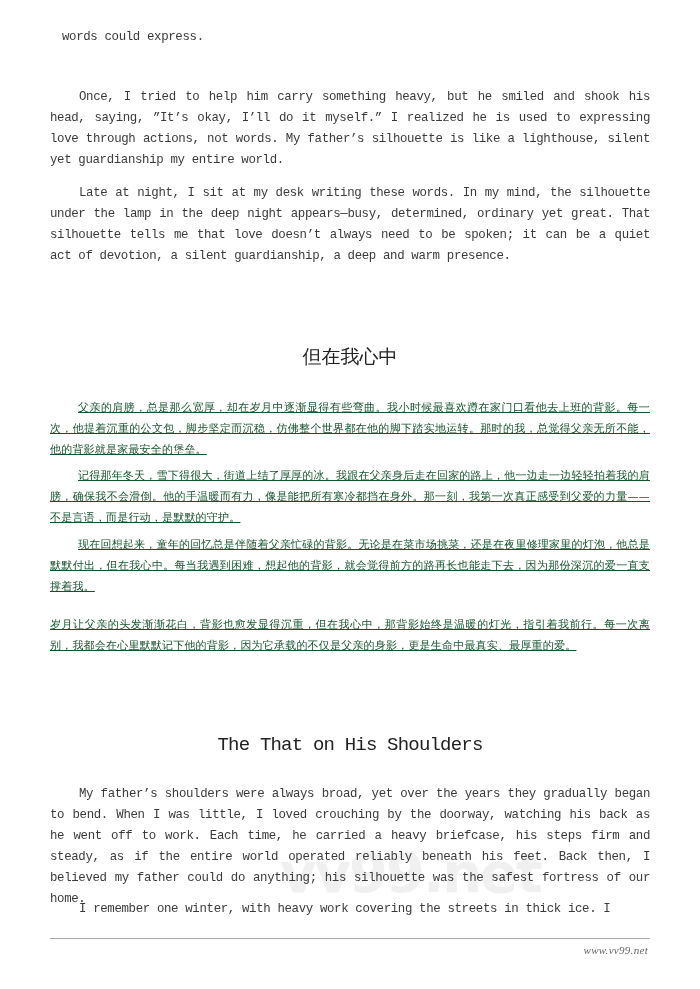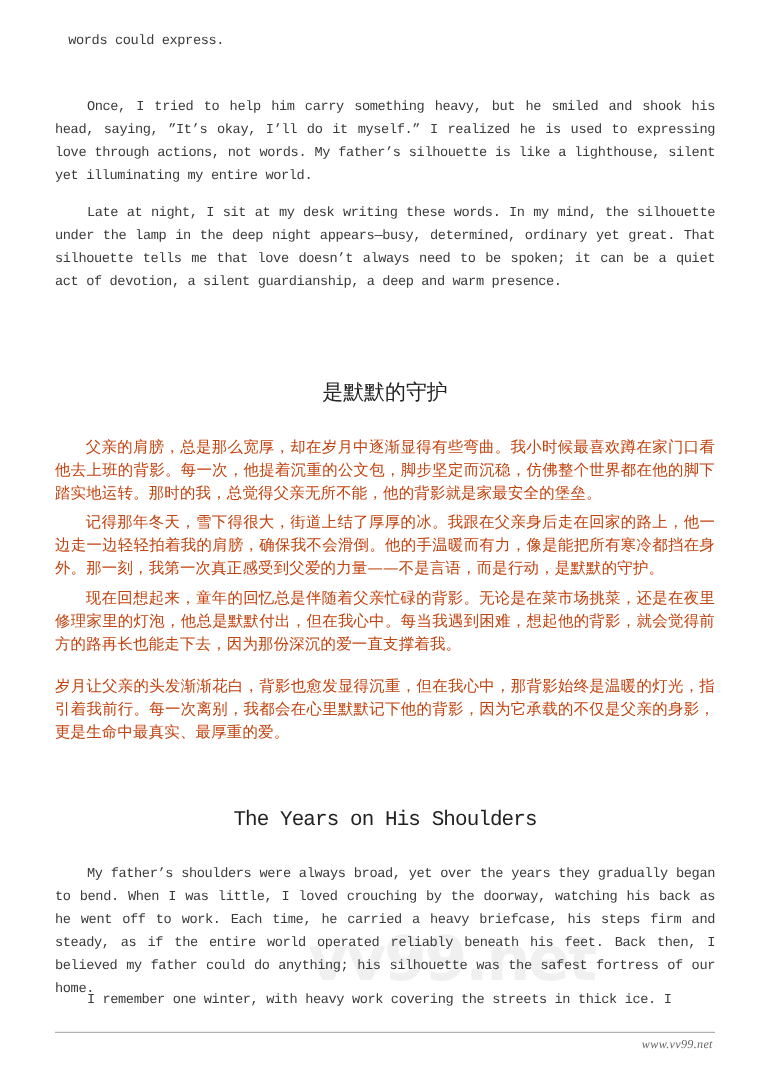--- a/index.html
+++ b/index.html
@@ -25,26 +25,27 @@
       font-size: 12.4px;
       line-height: 21px;
       text-align: justify;
       letter-spacing: -0.35px;
       margin: 0;
       color: #3a3a3a;
     }
     .en.indent { text-indent: 29px; }
     .zh {
       font-family: "DejaVu Serif", "Liberation Serif", serif;
-      font-size: 14px;
+      font-size: 11px;
       line-height: 21px;
       text-align: justify;
       margin: 0;
-      color: #c2410c;
+      color: #14532d;
       letter-spacing: 0.2px;
+      text-decoration: underline;
     }
     .zh.indent { text-indent: 28px; }
     .heading-zh {
       font-family: "DejaVu Sans", "Liberation Sans", sans-serif;
       font-size: 19px;
       font-weight: normal;
       text-align: center;
       margin: 0;
       color: #222222;
     }
@@ -91,35 +92,35 @@
   </style>
 </head>
 <body>
 
 <div class="watermark">vv99.net</div>
 
 <div class="page">
 
   <p class="en abs" style="top:27px;margin-left:12px;">words could express.</p>
 
-  <p class="en indent abs" style="top:87px;">Once, I tried to help him carry something heavy, but he smiled and shook his head, saying, ”It’s okay, I’ll do it myself.” I realized he is used to expressing love through actions, not words. My father’s silhouette is like a lighthouse, silent yet illuminating my entire world.</p>
+  <p class="en indent abs" style="top:87px;">Once, I tried to help him carry something heavy, but he smiled and shook his head, saying, ”It’s okay, I’ll do it myself.” I realized he is used to expressing love through actions, not words. My father’s silhouette is like a lighthouse, silent yet guardianship my entire world.</p>
 
   <p class="en indent abs" style="top:183px;">Late at night, I sit at my desk writing these words. In my mind, the silhouette under the lamp in the deep night appears—busy, determined, ordinary yet great. That silhouette tells me that love doesn’t always need to be spoken; it can be a quiet act of devotion, a silent guardianship, a deep and warm presence.</p>
 
-  <h2 class="heading-zh abs" style="top:344px;">是默默的守护</h2>
+  <h2 class="heading-zh abs" style="top:344px;">但在我心中</h2>
 
   <p class="zh indent abs" style="top:397px;">父亲的肩膀，总是那么宽厚，却在岁月中逐渐显得有些弯曲。我小时候最喜欢蹲在家门口看他去上班的背影。每一次，他提着沉重的公文包，脚步坚定而沉稳，仿佛整个世界都在他的脚下踏实地运转。那时的我，总觉得父亲无所不能，他的背影就是家最安全的堡垒。</p>
 
   <p class="zh indent abs" style="top:465px;">记得那年冬天，雪下得很大，街道上结了厚厚的冰。我跟在父亲身后走在回家的路上，他一边走一边轻轻拍着我的肩膀，确保我不会滑倒。他的手温暖而有力，像是能把所有寒冷都挡在身外。那一刻，我第一次真正感受到父爱的力量——不是言语，而是行动，是默默的守护。</p>
 
   <p class="zh indent abs" style="top:534px;">现在回想起来，童年的回忆总是伴随着父亲忙碌的背影。无论是在菜市场挑菜，还是在夜里修理家里的灯泡，他总是默默付出，但在我心中。每当我遇到困难，想起他的背影，就会觉得前方的路再长也能走下去，因为那份深沉的爱一直支撑着我。</p>
 
   <p class="zh abs" style="top:614px;">岁月让父亲的头发渐渐花白，背影也愈发显得沉重，但在我心中，那背影始终是温暖的灯光，指引着我前行。每一次离别，我都会在心里默默记下他的背影，因为它承载的不仅是父亲的身影，更是生命中最真实、最厚重的爱。</p>
 
-  <h2 class="heading-en abs" style="top:734px;">The Years on His Shoulders</h2>
+  <h2 class="heading-en abs" style="top:734px;">The That on His Shoulders</h2>
 
   <p class="en indent abs" style="top:784px;">My father’s shoulders were always broad, yet over the years they gradually began to bend. When I was little, I loved crouching by the doorway, watching his back as he went off to work. Each time, he carried a heavy briefcase, his steps firm and steady, as if the entire world operated reliably beneath his feet. Back then, I believed my father could do anything; his silhouette was the safest fortress of our home.</p>
 
   <p class="en indent abs" style="top:899px;">I remember one winter, with heavy work covering the streets in thick ice. I</p>
 
 </div>
 
 <div class="footer-rule"></div>
 <div class="footer-url">www.vv99.net</div>
 

